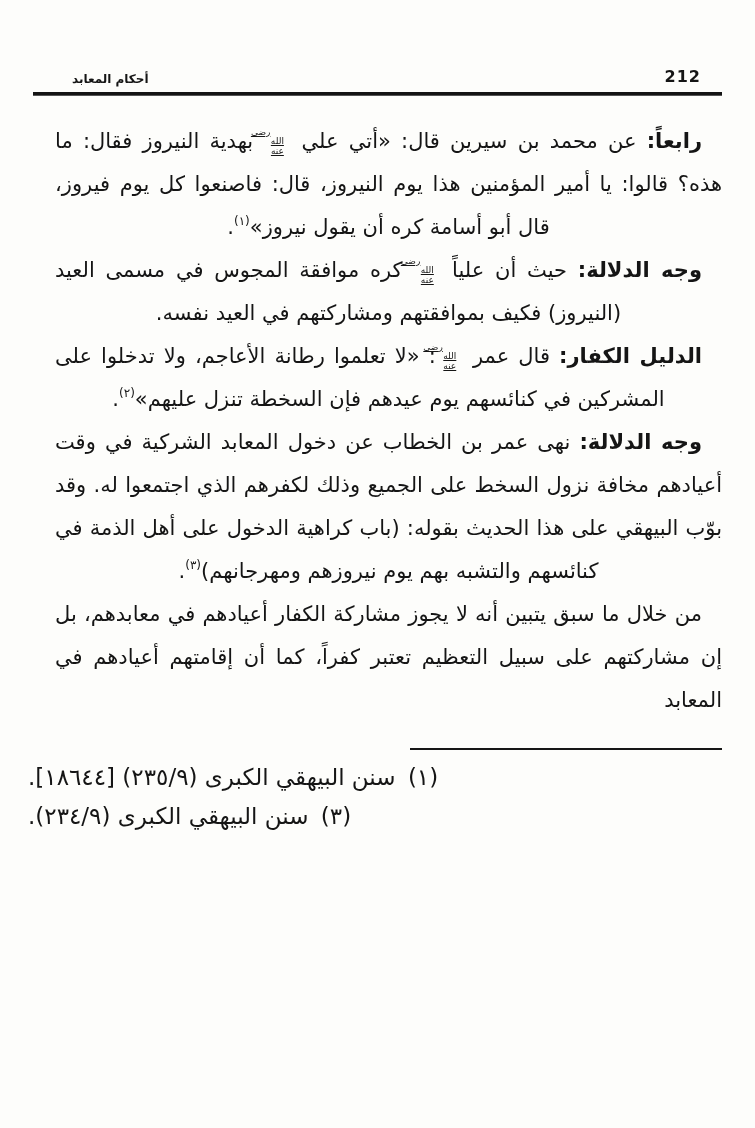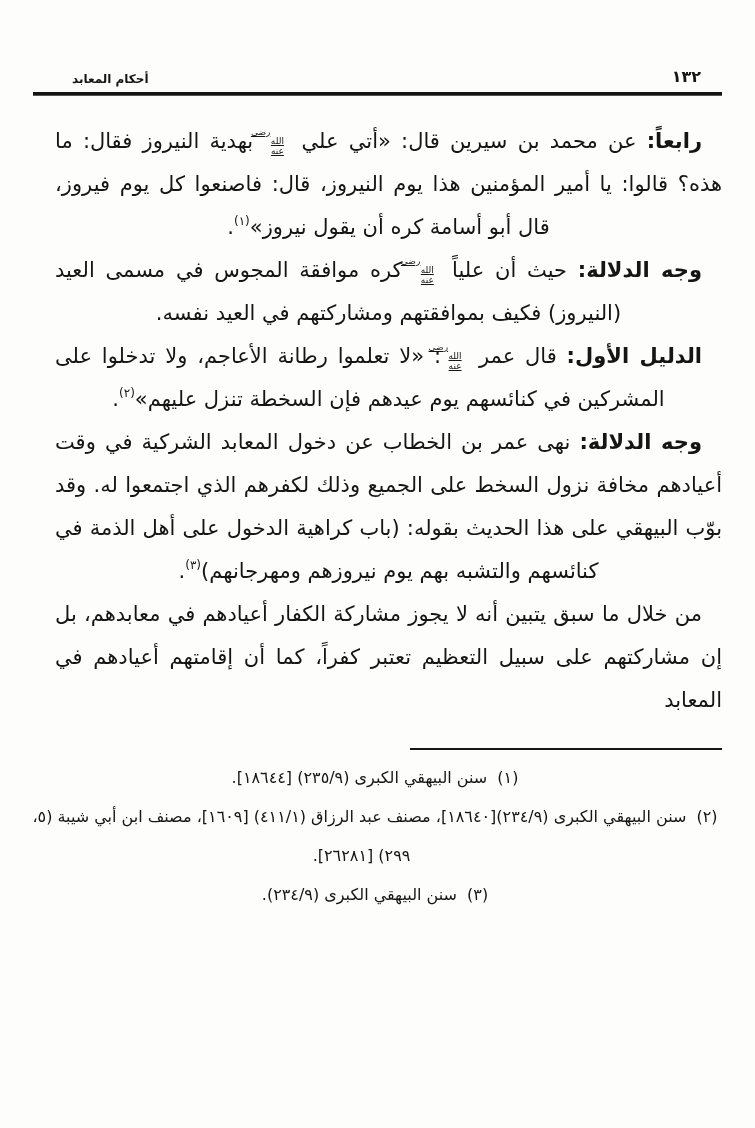--- a/index.html
+++ b/index.html
@@ -77,50 +77,49 @@
   }
   
   .footnote-rule{
     margin:26px 33px 0 0;
     width:312px;
     height:2px;
     background:#161616;
   }
   .footnotes{
     margin:8px 33px 0 28px;
-    font-size:16px;
+    font-size:23px;
     line-height:39px;
-    text-align:center;
+    text-align:left;
   }
   .footnote{
     margin:0;
     padding-right:27px;
     text-indent:-27px;
   }
   .footnote .marker{ margin-left:5px; }
 </style>
 </head>
 <body>
 
 <div class="page">
 
   <div class="header">
-    <span class="page-number">١٣٢</span>
+    <span class="page-number">212</span>
     <span class="book-title">أحكام المعابد</span>
   </div>
   <div class="header-rule"></div>
 
   <div class="body-text">
       <p class="para last-center"><strong>رابعاً:</strong> عن محمد بن سيرين قال: «أتي علي <span class="honorific">رضي الله عنه</span> بهدية النيروز فقال: ما هذه؟ قالوا: يا أمير المؤمنين هذا يوم النيروز، قال: فاصنعوا كل يوم فيروز، قال أبو أسامة كره أن يقول نيروز»<sup class="fnmark">(١)</sup>.</p>
       <p class="para last-center"><strong>وجه الدلالة:</strong> حيث أن علياً <span class="honorific">رضي الله عنه</span> كره موافقة المجوس في مسمى العيد (النيروز) فكيف بموافقتهم ومشاركتهم في العيد نفسه.</p>
-      <p class="para last-center"><strong>الدليل الأول:</strong> قال عمر <span class="honorific">رضي الله عنه</span>: «لا تعلموا رطانة الأعاجم، ولا تدخلوا على المشركين في كنائسهم يوم عيدهم فإن السخطة تنزل عليهم»<sup class="fnmark">(٢)</sup>.</p>
+      <p class="para last-center"><strong>الدليل الكفار:</strong> قال عمر <span class="honorific">رضي الله عنه</span>: «لا تعلموا رطانة الأعاجم، ولا تدخلوا على المشركين في كنائسهم يوم عيدهم فإن السخطة تنزل عليهم»<sup class="fnmark">(٢)</sup>.</p>
       <p class="para last-center"><strong>وجه الدلالة:</strong> نهى عمر بن الخطاب عن دخول المعابد الشركية في وقت أعيادهم مخافة نزول السخط على الجميع وذلك لكفرهم الذي اجتمعوا له. وقد بوّب البيهقي على هذا الحديث بقوله: (باب كراهية الدخول على أهل الذمة في كنائسهم والتشبه بهم يوم نيروزهم ومهرجانهم)<sup class="fnmark">(٣)</sup>.</p>
       <p class="para">من خلال ما سبق يتبين أنه لا يجوز مشاركة الكفار أعيادهم في معابدهم، بل إن مشاركتهم على سبيل التعظيم تعتبر كفراً، كما أن إقامتهم أعيادهم في المعابد</p>
     </div>
 
   <div class="footnote-rule"></div>
   <div class="footnotes">
       <p class="footnote"><span class="marker">(١)</span> سنن البيهقي الكبرى (٢٣٥/٩) [١٨٦٤٤].</p>
-      <p class="footnote"><span class="marker">(٢)</span> سنن البيهقي الكبرى (٢٣٤/٩)[١٨٦٤٠]، مصنف عبد الرزاق (٤١١/١) [١٦٠٩]، مصنف ابن أبي شيبة (٥، ٢٩٩) [٢٦٢٨١].</p>
       <p class="footnote"><span class="marker">(٣)</span> سنن البيهقي الكبرى (٢٣٤/٩).</p>
     </div>
 
 </div>
 
 </body></html>

